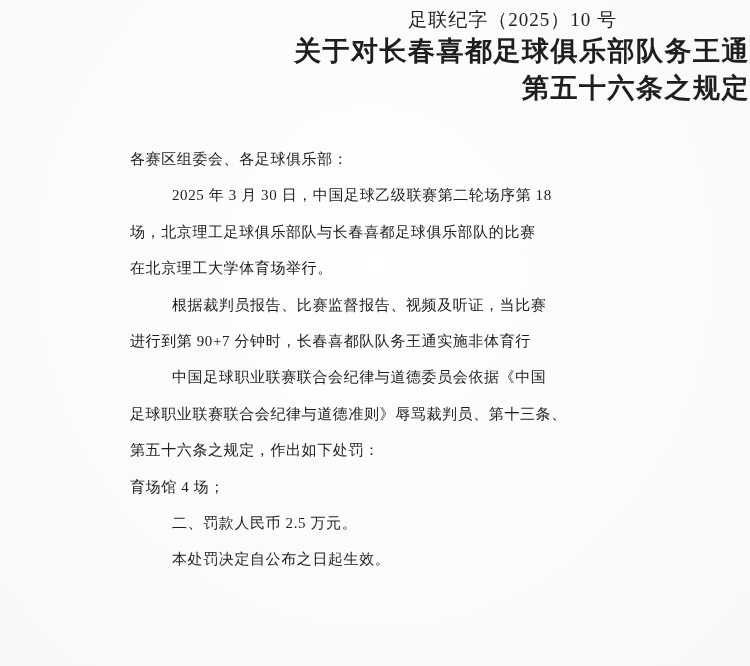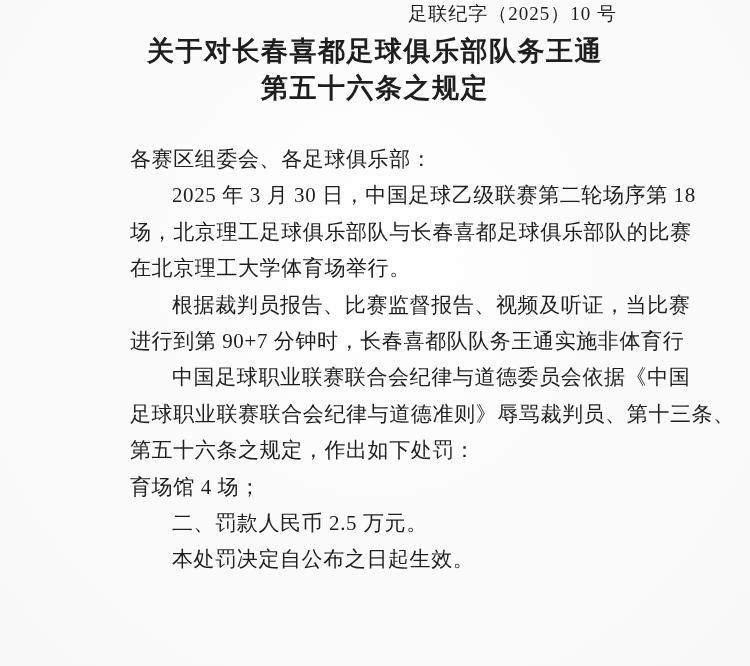--- a/index.html
+++ b/index.html
@@ -12,44 +12,44 @@
     width: 750px;
     height: 666px;
     background: #fcfcfc;
     background-image: radial-gradient(ellipse at 50% 40%, rgba(255,255,255,0.9) 0%, rgba(244,244,244,0.55) 100%);
     color: #1e1e1e;
     font-family: "Liberation Serif", "DejaVu Serif", serif;
     overflow: hidden;
   }
   .doc-number {
     position: absolute;
-    top: 1px;
+    top: 7px;
     right: 133px;
     font-size: 19px;
     letter-spacing: 1px;
     white-space: nowrap;
     text-align: center;
   }
   .doc-title {
     position: absolute;
     top: 33px;
     left: 0;
     right: 0;
-    text-align: center;
+    text-align: right;
     font-size: 27px;
     font-weight: 700;
     line-height: 37px;
     letter-spacing: 1.5px;
   }
   .doc-body {
     position: absolute;
     top: 141px;
     left: 130px;
     width: 492px;
-    font-size: 21px;
+    font-size: 15px;
     line-height: 36.4px;
     letter-spacing: 0.6px;
   }
   .line {
     white-space: nowrap;
   }
   .line.indent {
     padding-left: 42px;
   }
 </style>

